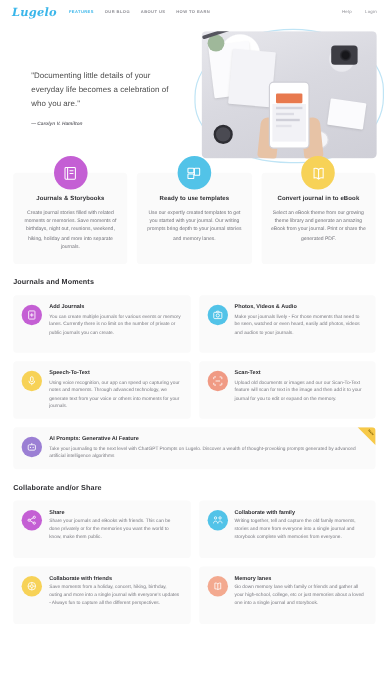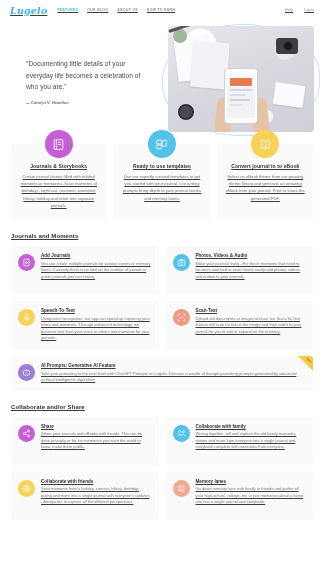--- a/index.html
+++ b/index.html
@@ -3,21 +3,21 @@
 <meta charset="utf-8">
 <style>
   * { box-sizing: border-box; margin: 0; padding: 0; }
   html, body {
     width: 324px; height: 583px;
     background: #ffffff;
     font-family: "Liberation Sans", sans-serif;
     color: #3c3c3c;
     overflow: hidden;
   }
-  .page { position: relative; width: 324px; height: 583px; background:#fff;text-decoration:underline; }
+  .page { position: relative; width: 324px; height: 583px; background:#fff; }
 
   
   .header {
     height: 20px;
     display: flex; align-items: center;
     padding: 0 10px;
     position: relative; z-index: 5;
   }
   .logo {
     font-family: "DejaVu Serif", serif;

